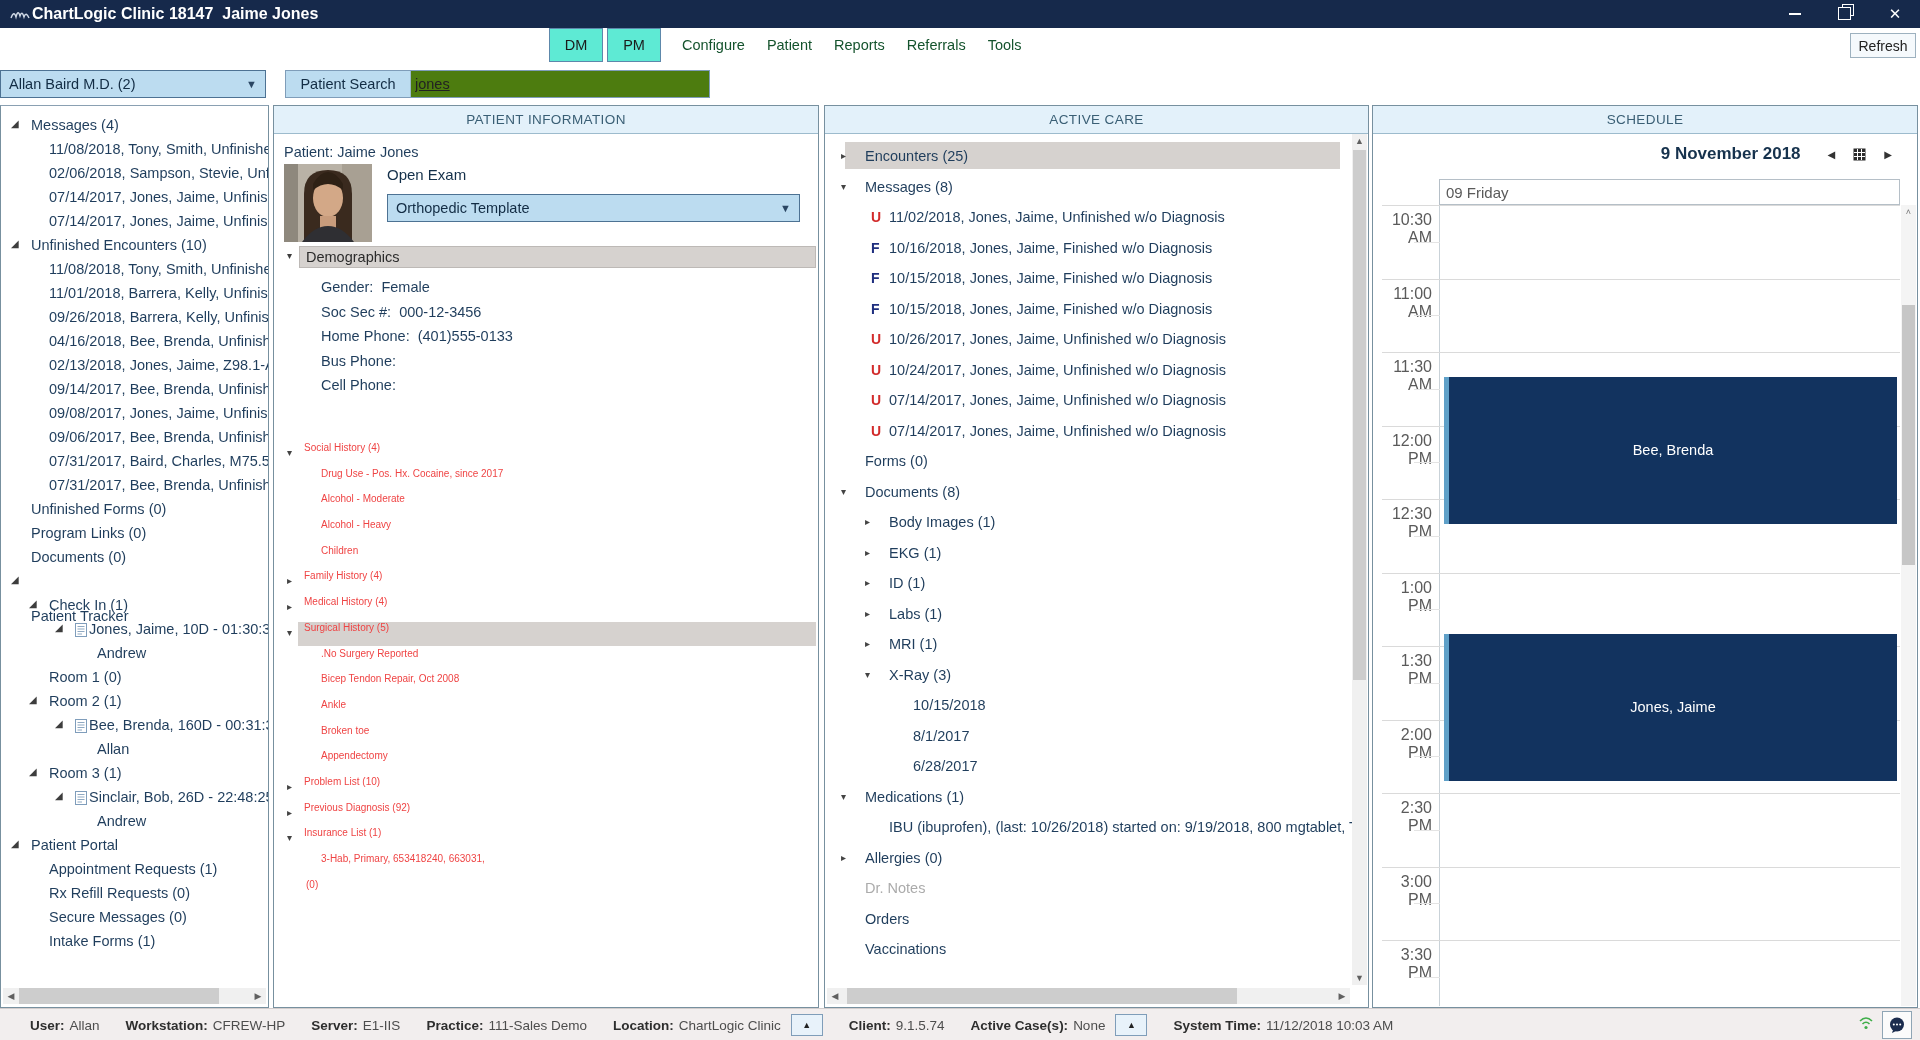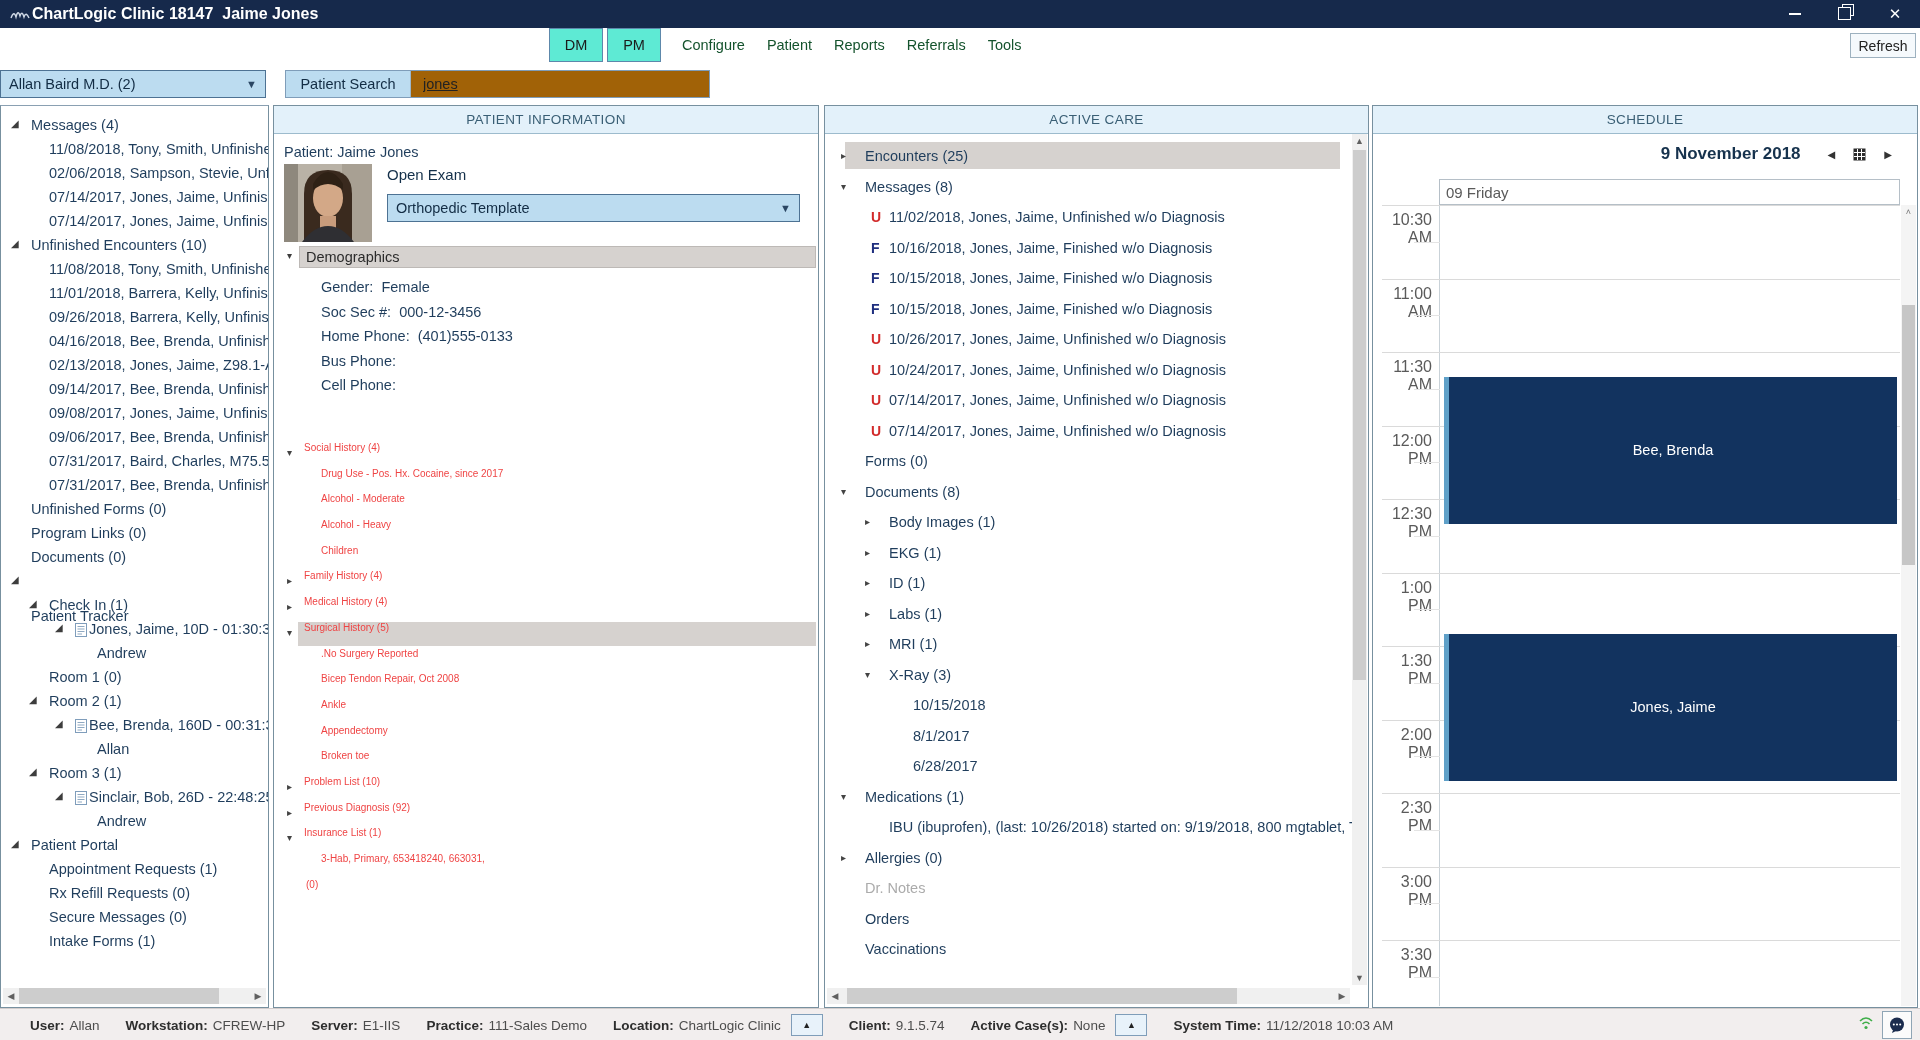--- a/index.html
+++ b/index.html
@@ -32,22 +32,22 @@
   
   .toolbar{position:absolute;left:0;top:62px;right:0;height:43px;background:#fff;}
   .provider{position:absolute;left:0;top:8px;width:266px;height:28px;background:#BCDCF0;
             border:1px solid #4d7293;box-sizing:border-box;display:flex;align-items:center;
             font-size:14.5px;color:#122c44;padding-left:8px;}
   .provider .dd{margin-left:auto;margin-right:8px;font-size:11px;color:#2a4663;}
   .searchwrap{position:absolute;left:285px;top:8px;width:425px;height:28px;border:1px solid #7f9db9;
               box-sizing:border-box;display:flex;}
   .searchlabel{width:124px;background:#BCDCF0;display:flex;align-items:center;justify-content:center;
                font-size:14.5px;color:#122c44;border-right:1px solid #9db8cc;}
-  .searchinput{flex:1;border:none;outline:none;font-size:14.5px;color:#222;padding:0 12px;
-               font-family:inherit;background:#a16207;text-decoration:underline;}
+  .searchinput{flex:1;border:none;outline:none;font-size:14.5px;color:#222;padding:0 4px;
+               font-family:inherit;background:#4d7c0f;text-decoration:underline;}
   
   .panel{position:absolute;top:105px;bottom:32px;background:#fff;border:1px solid #77909f;box-sizing:border-box;}
   .sidebar{left:0;width:269px;overflow:hidden;}
   .patient{left:273px;width:546px;}
   .active{left:824px;width:545px;}
   .sched{left:1372px;width:546px;}
   .phead{height:27px;background:#E3F1FA;border-bottom:1px solid #9DBBCD;display:flex;align-items:center;
          justify-content:center;font-size:13.5px;color:#3A5F75;letter-spacing:.4px;}
   
   #sidebar-rows{position:absolute;left:0;right:0;top:27px;padding-top:8px;overflow:hidden;bottom:22px;}
@@ -405,24 +405,24 @@
         <div class="prow">
           <span class="lbl" style="left: 47px;">.No Surgery Reported</span>
         </div>
         <div class="prow">
           <span class="lbl" style="left: 47px;">Bicep Tendon Repair, Oct 2008</span>
         </div>
         <div class="prow">
           <span class="lbl" style="left: 47px;">Ankle</span>
         </div>
         <div class="prow">
+          <span class="lbl" style="left: 47px;">Broken toe</span>
+        </div>
+        <div class="prow">
           <span class="lbl" style="left: 47px;">Appendectomy</span>
-        </div>
-        <div class="prow">
-          <span class="lbl" style="left: 47px;">Broken toe</span>
         </div>
         <div class="prow">
           <span class="tri">▸</span>
           <span class="lbl" style="left: 30px;">Problem List (10)</span>
         </div>
         <div class="prow">
           <span class="tri">▸</span>
           <span class="lbl" style="left: 30px;">Previous Diagnosis (92)</span>
         </div>
         <div class="prow">

